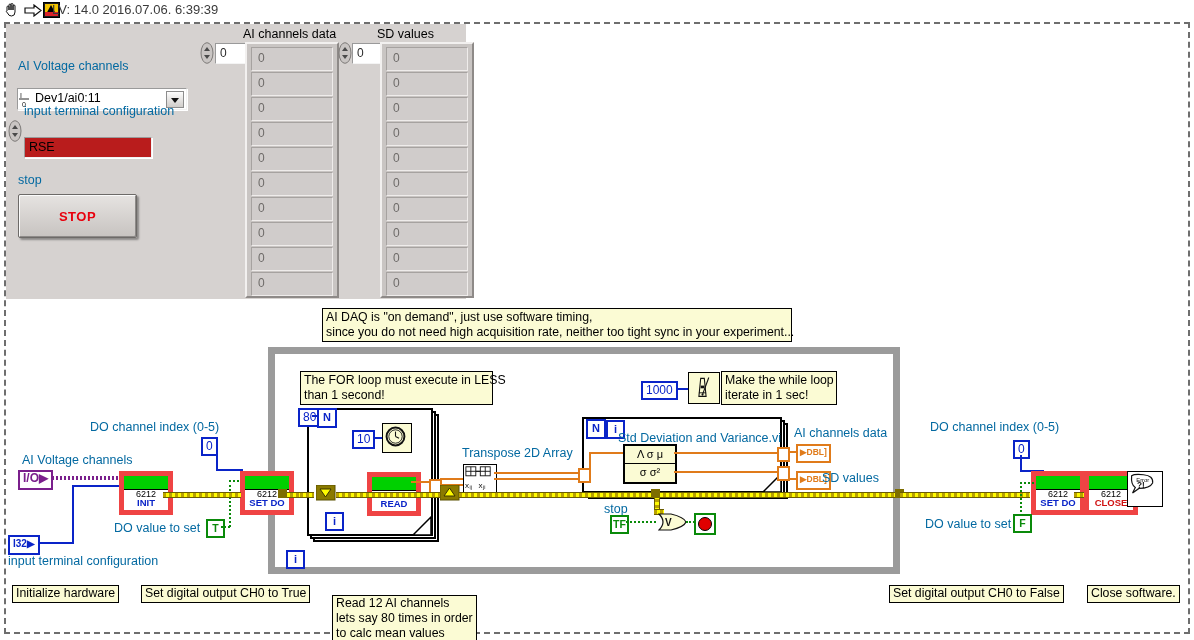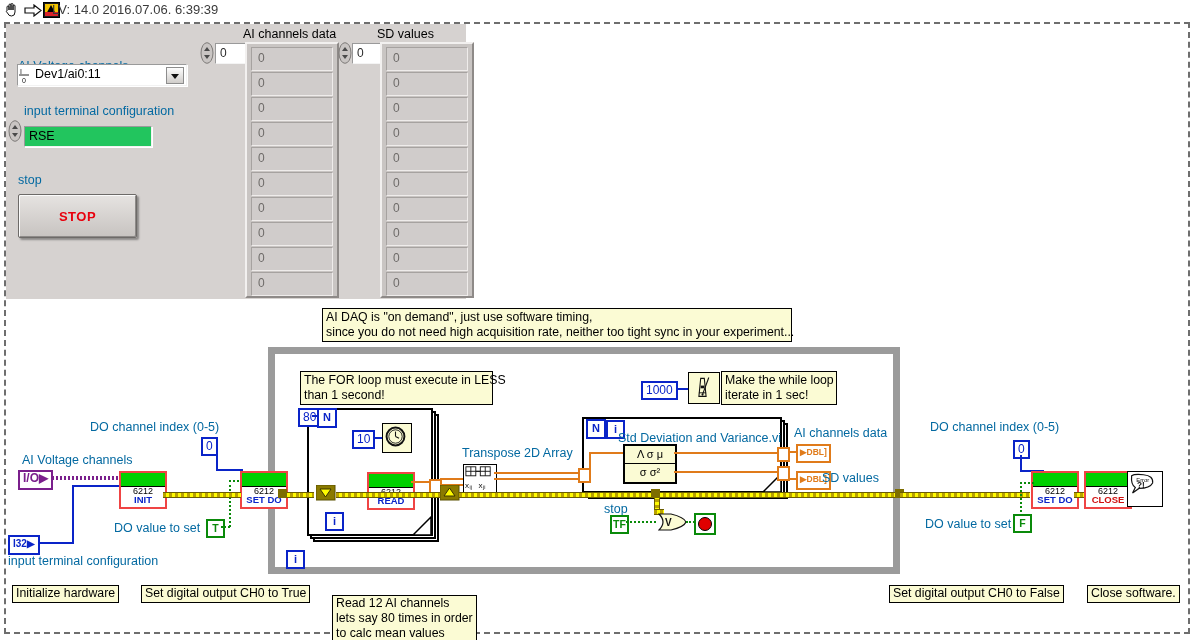--- a/index.html
+++ b/index.html
@@ -69,21 +69,21 @@
 
   
   .comment{position:absolute;background:#fbfbd4;border:1px solid #000;
      font-size:12.3px;line-height:14.5px;padding:1px 3px 2px 3px;color:#000;white-space:pre;}
 
   .wloop{position:absolute;border:7px solid #9b9b9b;background:transparent;
      box-sizing:border-box;}
   .forloop{position:absolute;border:2px solid #000;background:#fff;box-sizing:border-box;}
   .forshadow{position:absolute;border:2px solid #000;background:#fff;box-sizing:border-box;}
 
-  .daqvi{position:absolute;width:44px;height:34px;background:#fff;border:2px solid #ef4444;}
+  .daqvi{position:absolute;width:44px;height:34px;background:#fff;border:5px solid #ef4444;}
   .daqvi .top{height:13px;background:#00d000;border-bottom:1px solid #000;}
   .daqvi .l1{position:absolute;left:0;right:0;top:13px;text-align:center;font-size:9px;color:#000;line-height:10px;}
   .daqvi .l2{position:absolute;left:0;right:0;top:22px;text-align:center;font-size:9.5px;font-weight:bold;line-height:10px;}
 
   .constI32{position:absolute;border:2px solid #0a24c8;background:#fff;
      font-size:12px;color:#0a24c8;padding:0 3px;line-height:14px;height:15px;}
   .termN{position:absolute;width:16px;height:16px;border:2px solid #0a24c8;background:#fff;
      color:#0a24c8;font-size:11px;font-weight:bold;text-align:center;line-height:15px;}
   .termi{position:absolute;width:15px;height:15px;border:2px solid #0a24c8;background:#fff;
      color:#0a24c8;font-size:11px;font-weight:bold;text-align:center;line-height:14px;}
@@ -144,32 +144,32 @@
   </svg>
   <div class="ttxt">LV: 14.0 2016.07.06. 6:39:39</div>
 </div>
 
 <div class="abs" id="outerframe"></div>
 
 <div class="abs" id="fp"></div>
 
 <div class="lbl" style="left:18px;top:59px;">AI Voltage channels</div>
 
-<div class="ctrl-box" style="left:17px;top:64px;width:168px;height:20px;text-decoration:underline;">
+<div class="ctrl-box" style="left:17px;top:88px;width:168px;height:20px;text-decoration:underline;">
   <svg class="ring-glyph" style="left:1px;top:1px;" viewBox="0 0 14 18">
     <text x="1" y="8" font-size="7" fill="#111" font-family="Liberation Sans, sans-serif">I</text>
     <line x1="0" y1="9" x2="10" y2="9" stroke="#111" stroke-width="0.9"></line>
     <text x="3" y="17" font-size="7" fill="#111" font-family="Liberation Sans, sans-serif">0</text>
   </svg>
   <div class="v" style="left:17px;">Dev1/ai0:11</div>
   <div class="dropbtn"></div>
 </div>
 
 <div class="lbl" style="left:24px;top:104px;">input terminal configuration</div>
-<div class="ctrl-box" style="left:24px;top:126px;width:126px;height:19px;background:#22c55e;">
+<div class="ctrl-box" style="left:24px;top:137px;width:126px;height:19px;background:#b91c1c;">
   <div class="v" style="left:4px;">RSE</div>
 </div>
 <svg class="spin" style="left:8px;top:120px;" viewBox="0 0 14 22">
   <ellipse cx="7" cy="11" rx="6" ry="10.3" fill="#c9c5c3" stroke="#7d7a78"></ellipse>
   <path d="M4 9 L7 5 L10 9 Z" fill="#4a4a4a"></path>
   <path d="M4 13 L7 17 L10 13 Z" fill="#4a4a4a"></path>
 </svg>
 
 <div class="lbl" style="left:18px;top:173px;">stop</div>
 <div id="stopbtn">STOP</div>

